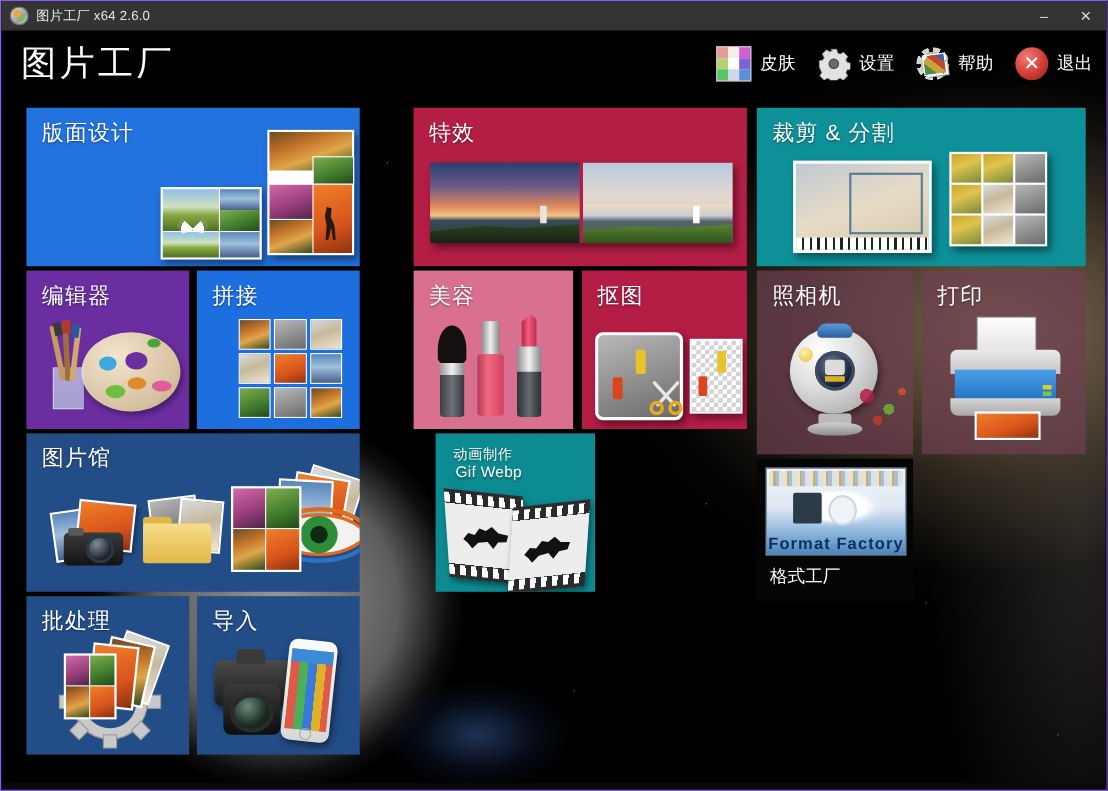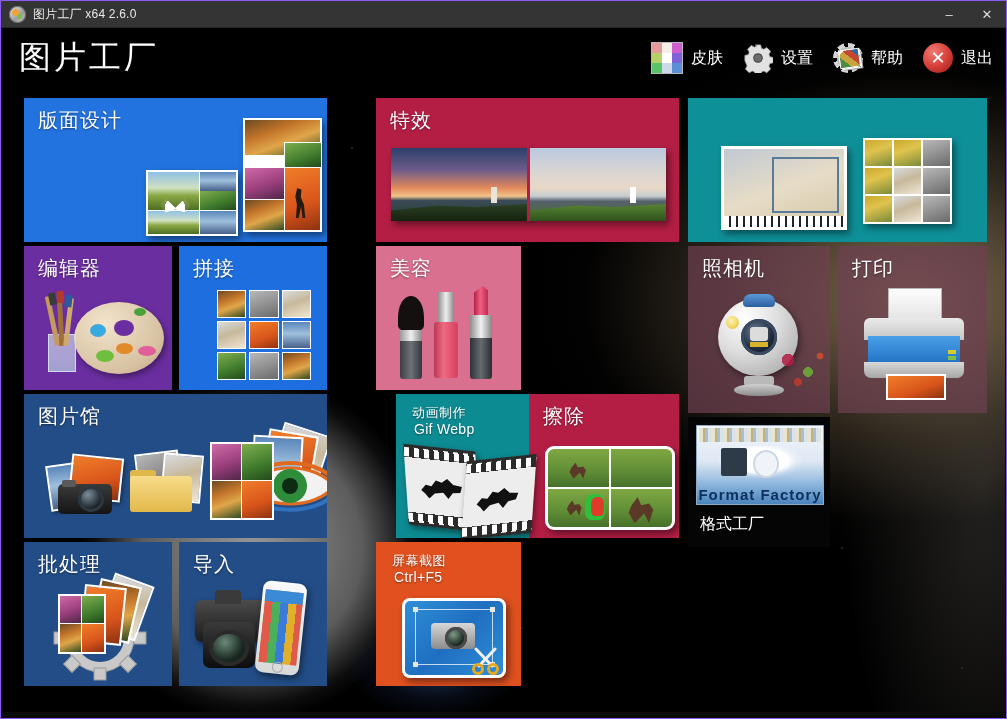--- a/index.html
+++ b/index.html
@@ -261,20 +261,21 @@
         </div>
         <div class="ph p-sunset2" style="flex:1;position:relative;">
           <div style="position:absolute;right:22%;bottom:24%;width:6px;height:16px;background:#ffffff;"></div>
           <div style="position:absolute;left:0;bottom:0;width:100%;height:26%;background:linear-gradient(180deg,#5c8a34,#2f521d);
                       clip-path:polygon(0 45%,35% 18%,62% 28%,100% 10%,100% 100%,0 100%);"></div>
         </div>
       </div>
     </div>
 
     <div class="tile" style="left:686px;top:70px;width:299px;height:144px;background:#0e9099;">
+      <div class="tname">裁剪 &amp; 分割</div>
       <div class="art shadowed ph p-puppy" style="left:33px;top:48px;width:120px;height:78px;border:3px solid #fff;">
         <div style="position:absolute;left:40%;top:10%;width:56%;height:72%;border:2px solid #5b7c99;box-sizing:border-box;"></div>
         <div style="position:absolute;left:0;bottom:0;width:100%;height:14%;
                     background:repeating-linear-gradient(90deg,#fff 0 5px,#222 5px 7px);"></div>
       </div>
       <div class="art shadowed" style="left:175px;top:40px;width:85px;height:82px;background:#fff;padding:2px;
                   display:grid;grid-template-columns:repeat(3,1fr);grid-template-rows:repeat(3,1fr);gap:2px;">
         <div class="ph p-autumn"></div>
           <div class="ph p-autumn"></div>
           <div class="ph p-grey"></div>
@@ -340,20 +341,41 @@
         <div style="position:absolute;left:40px;top:36px;width:24px;height:56px;border-radius:3px;
                     background:linear-gradient(90deg,#b83a54,#f06a80 40%,#d44060);"></div>
 
         <div style="position:absolute;left:80px;top:0px;width:14px;height:30px;background:linear-gradient(90deg,#b41f45,#ef5f80 45%,#c02b52);
                     clip-path:polygon(0 22%,62% 0,100% 14%,100% 100%,0 100%);"></div>
         <div style="position:absolute;left:76px;top:29px;width:22px;height:24px;background:linear-gradient(90deg,#8c8c8c,#f2f2f2,#868686);"></div>
         <div style="position:absolute;left:76px;top:52px;width:22px;height:41px;background:linear-gradient(90deg,#2f3338,#666b70,#292d31);border-radius:0 0 3px 3px;"></div>
       </div>
     </div>
 
+    <div class="tile" style="left:527px;top:218px;width:150px;height:144px;background:#b41e45;">
+      <div class="tname">抠图</div>
+      <div class="art shadowed ph p-grey" style="left:12px;top:56px;width:74px;height:74px;border:3px solid #fff;border-radius:7px;">
+        <div style="position:absolute;left:46%;top:18%;width:9px;height:22px;background:#e8c32a;border-radius:2px;"></div>
+        <div style="position:absolute;left:18%;top:52%;width:9px;height:20px;background:#d8451f;border-radius:2px;"></div>
+      </div>
+      <div class="art shadowed checker" style="left:98px;top:62px;width:44px;height:64px;border:2px solid #fff;">
+        <div style="position:absolute;left:52%;top:14%;width:8px;height:20px;background:#e8c32a;border-radius:2px;"></div>
+        <div style="position:absolute;left:14%;top:50%;width:8px;height:18px;background:#d8451f;border-radius:2px;"></div>
+      </div>
+      <div class="art" style="left:60px;top:100px;width:34px;height:32px;">
+        <svg viewBox="0 0 34 32" width="34" height="32" aria-hidden="true">
+          <g stroke="#e8e8e8" stroke-width="3" fill="none" stroke-linecap="round">
+            <line x1="6" y1="2" x2="24" y2="22"></line>
+              <line x1="27" y1="2" x2="9" y2="22"></line>
+          </g>
+          <circle cx="8" cy="25" r="5" fill="none" stroke="#e8a81f" stroke-width="3.2"></circle>
+          <circle cx="25" cy="25" r="5" fill="none" stroke="#e8a81f" stroke-width="3.2"></circle>
+        </svg>
+      </div>
+    </div>
 
     <div class="tile" style="left:686px;top:218px;width:142px;height:167px;background:rgba(110,64,80,.72);">
       <div class="tname">照相机</div>
       <div class="art" style="left:22px;top:48px;width:100px;height:110px;">
         <div style="position:absolute;left:8px;top:4px;width:80px;height:78px;border-radius:50%;
                     background:radial-gradient(circle at 34% 26%, #ffffff 0%, #dcdcdc 45%, #9c9c9c 100%);
                     box-shadow:2px 3px 7px rgba(0,0,0,.45);"></div>
         <div style="position:absolute;left:33px;top:0px;width:32px;height:13px;border-radius:8px 8px 4px 4px;
                     background:linear-gradient(180deg,#5a9ad8,#2c5f9e);"></div>
         <div style="position:absolute;left:31px;top:25px;width:36px;height:36px;border-radius:50%;
@@ -450,41 +472,20 @@
         <div style="position:absolute;left:60px;top:14px;width:70px;height:78px;transform:skewY(-10deg) rotate(4deg);
                     background:linear-gradient(180deg,#2b2b2b 0 16%,#ededed 16% 84%,#2b2b2b 84% 100%);box-shadow:2px 3px 6px rgba(0,0,0,.45);">
           <div style="position:absolute;left:0;top:3px;width:100%;height:9px;background:repeating-linear-gradient(90deg,#fff 0 5px,#2b2b2b 5px 10px);"></div>
           <div style="position:absolute;left:0;bottom:3px;width:100%;height:9px;background:repeating-linear-gradient(90deg,#fff 0 5px,#2b2b2b 5px 10px);"></div>
           <div style="position:absolute;left:10px;top:28px;width:48px;height:26px;background:#111;
                       clip-path:polygon(6% 62%,16% 40%,28% 44%,38% 20%,50% 26%,62% 10%,74% 30%,92% 34%,88% 58%,72% 62%,62% 86%,52% 64%,34% 70%,22% 92%,14% 74%);"></div>
         </div>
       </div>
     </div>
 
-    <div class="tile" style="left:527px;top:366px;width:150px;height:144px;background:#b41e45;">
-      <div class="tname">擦除</div>
-      <div class="art shadowed" style="left:16px;top:52px;width:124px;height:78px;border:3px solid #fff;border-radius:9px;overflow:hidden;
-                  display:grid;grid-template-columns:1fr 1fr;grid-template-rows:1fr 1fr;gap:2px;background:#fff;">
-        <div class="ph p-grass" style="position:relative;">
-          <div style="position:absolute;left:32%;top:36%;width:20px;height:16px;background:#5a3a26;
-                      clip-path:polygon(20% 30%,40% 0,52% 30%,78% 24%,92% 48%,78% 100%,62% 62%,30% 100%,10% 58%);"></div>
-        </div>
-        <div class="ph p-grass"></div>
-        <div class="ph p-grass" style="position:relative;">
-          <div style="position:absolute;left:28%;top:30%;width:18px;height:15px;background:#5a3a26;
-                      clip-path:polygon(20% 30%,40% 0,52% 30%,78% 24%,92% 48%,78% 100%,62% 62%,30% 100%,10% 58%);"></div>
-          <div style="position:absolute;right:6%;top:12%;width:20px;height:26px;background:#2fbf3a;border-radius:40% 40% 30% 30%;"></div>
-          <div style="position:absolute;right:9%;top:20%;width:13px;height:19px;background:#e03a2a;border-radius:40% 40% 30% 30%;"></div>
-        </div>
-        <div class="ph p-grass" style="position:relative;">
-          <div style="position:absolute;left:24%;top:22%;width:30px;height:26px;background:#5a3a26;
-                      clip-path:polygon(20% 30%,40% 0,52% 30%,78% 24%,92% 48%,78% 100%,62% 62%,30% 100%,10% 58%);"></div>
-        </div>
-      </div>
-    </div>
 
     <div class="tile" style="left:686px;top:389px;width:142px;height:130px;background:#050505;">
       <div class="art" style="left:8px;top:8px;width:126px;height:78px;border:1px solid #8fa8c4;
                   background:linear-gradient(180deg,#f4f7fb 0%,#dde7f3 46%,#8fb7dd 74%,#4a84bd 100%);overflow:hidden;">
         <div style="position:absolute;left:2px;top:2px;right:2px;height:14px;
                     background:repeating-linear-gradient(90deg,#e8e2c8 0 4px,#c0a86a 4px 6px,#9fb8d0 6px 9px,#d8e0e8 9px 12px);opacity:.9;"></div>
         <div style="position:absolute;left:22px;top:20px;width:82px;height:32px;
                     background:radial-gradient(ellipse at 50% 45%, #ffffff 0 48%, rgba(255,255,255,.25) 62%, rgba(255,255,255,0) 75%);"></div>
         <div style="position:absolute;left:24px;top:22px;width:26px;height:28px;background:#2d3a48;border-radius:2px;"></div>
         <div style="position:absolute;left:56px;top:24px;width:22px;height:24px;border-radius:50%;background:#f0f4f8;border:2px solid #cdd8e4;"></div>
@@ -542,41 +543,15 @@
           <div style="position:absolute;left:3px;top:9px;right:3px;bottom:10px;
                       background:
                         linear-gradient(180deg,#3a8ad8 0 16%,rgba(0,0,0,0) 16%),
                         repeating-linear-gradient(90deg,#e05a4a 0 8px,#4ab05a 8px 16px,#3a7ad8 16px 24px,#e0b02a 24px 32px),
                         repeating-linear-gradient(180deg,rgba(255,255,255,.25) 0 9px,rgba(0,0,0,.12) 9px 18px);"></div>
           <div style="position:absolute;left:17px;bottom:1px;width:9px;height:9px;border-radius:50%;border:1px solid #aaa;"></div>
         </div>
       </div>
     </div>
 
-    <div class="tile small-label" style="left:374px;top:514px;width:145px;height:144px;background:#e0511f;">
-      <div class="tname">屏幕截图</div>
-      <div class="tsub">Ctrl+F5</div>
-      <div class="art shadowed" style="left:26px;top:56px;width:98px;height:74px;border:3px solid #fff;border-radius:8px;overflow:hidden;
-                  background:linear-gradient(135deg,#2f8fd8,#1f6fc0 50%,#2f8fd8);">
-        <div style="position:absolute;left:10px;top:8px;right:10px;bottom:10px;border:1px solid rgba(255,255,255,.75);"></div>
-        <div style="position:absolute;left:8px;top:6px;width:5px;height:5px;background:#e8e8e8;"></div>
-        <div style="position:absolute;right:8px;top:6px;width:5px;height:5px;background:#e8e8e8;"></div>
-        <div style="position:absolute;left:8px;bottom:8px;width:5px;height:5px;background:#e8e8e8;"></div>
-        <div style="position:absolute;right:8px;bottom:8px;width:5px;height:5px;background:#e8e8e8;"></div>
-
-        <div style="position:absolute;left:26px;top:22px;width:44px;height:26px;border-radius:4px;
-                    background:linear-gradient(180deg,#d8d8d8,#8c8c8c);"></div>
-        <div style="position:absolute;left:40px;top:26px;width:22px;height:22px;border-radius:50%;
-                    background:radial-gradient(circle at 38% 34%, #7e9a86 0%, #1a2a22 55%, #060a08 100%);box-shadow:inset 0 0 0 3px #4a4a4a;"></div>
-
-        <svg viewBox="0 0 30 28" width="30" height="28" style="position:absolute;right:2px;bottom:0px;" aria-hidden="true">
-          <g stroke="#f0f0f0" stroke-width="3" fill="none" stroke-linecap="round">
-            <line x1="5" y1="2" x2="21" y2="19"></line>
-              <line x1="24" y1="2" x2="8" y2="19"></line>
-          </g>
-          <circle cx="7" cy="22" r="4.5" fill="none" stroke="#e8a81f" stroke-width="3"></circle>
-          <circle cx="22" cy="22" r="4.5" fill="none" stroke="#e8a81f" stroke-width="3"></circle>
-        </svg>
-      </div>
-    </div>
 
   </div>
 </div>
 
 </body></html>

